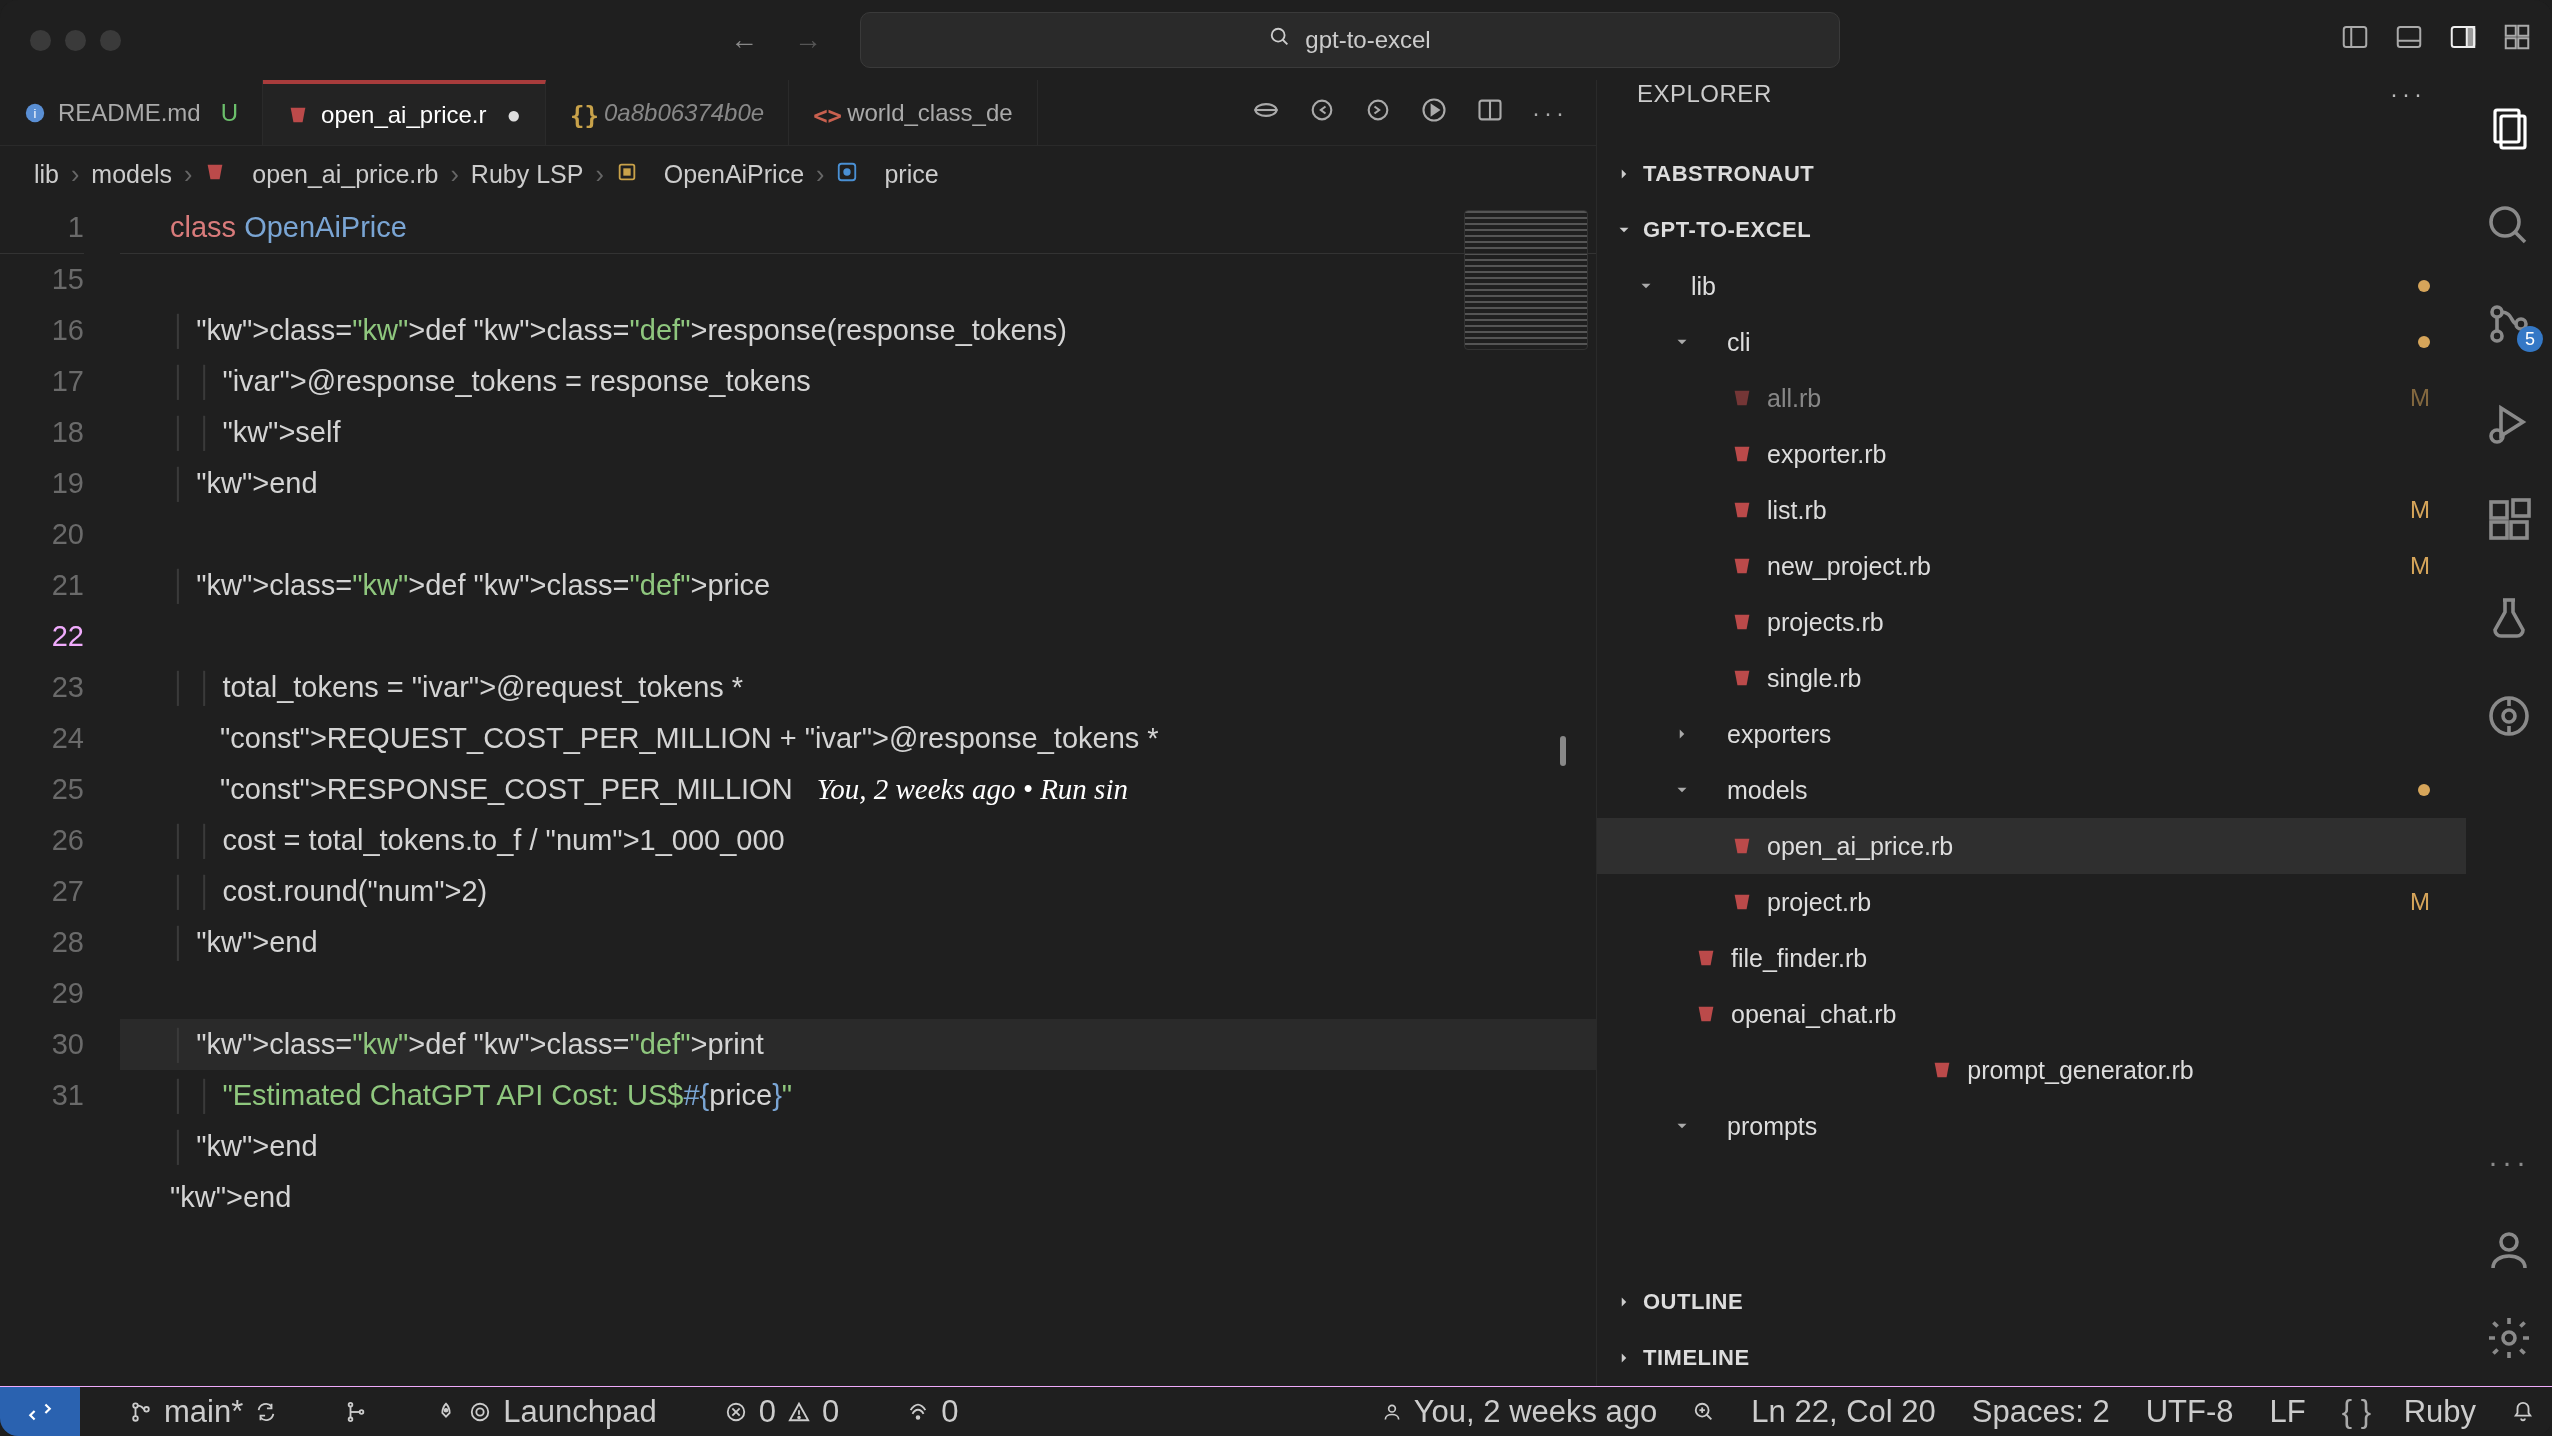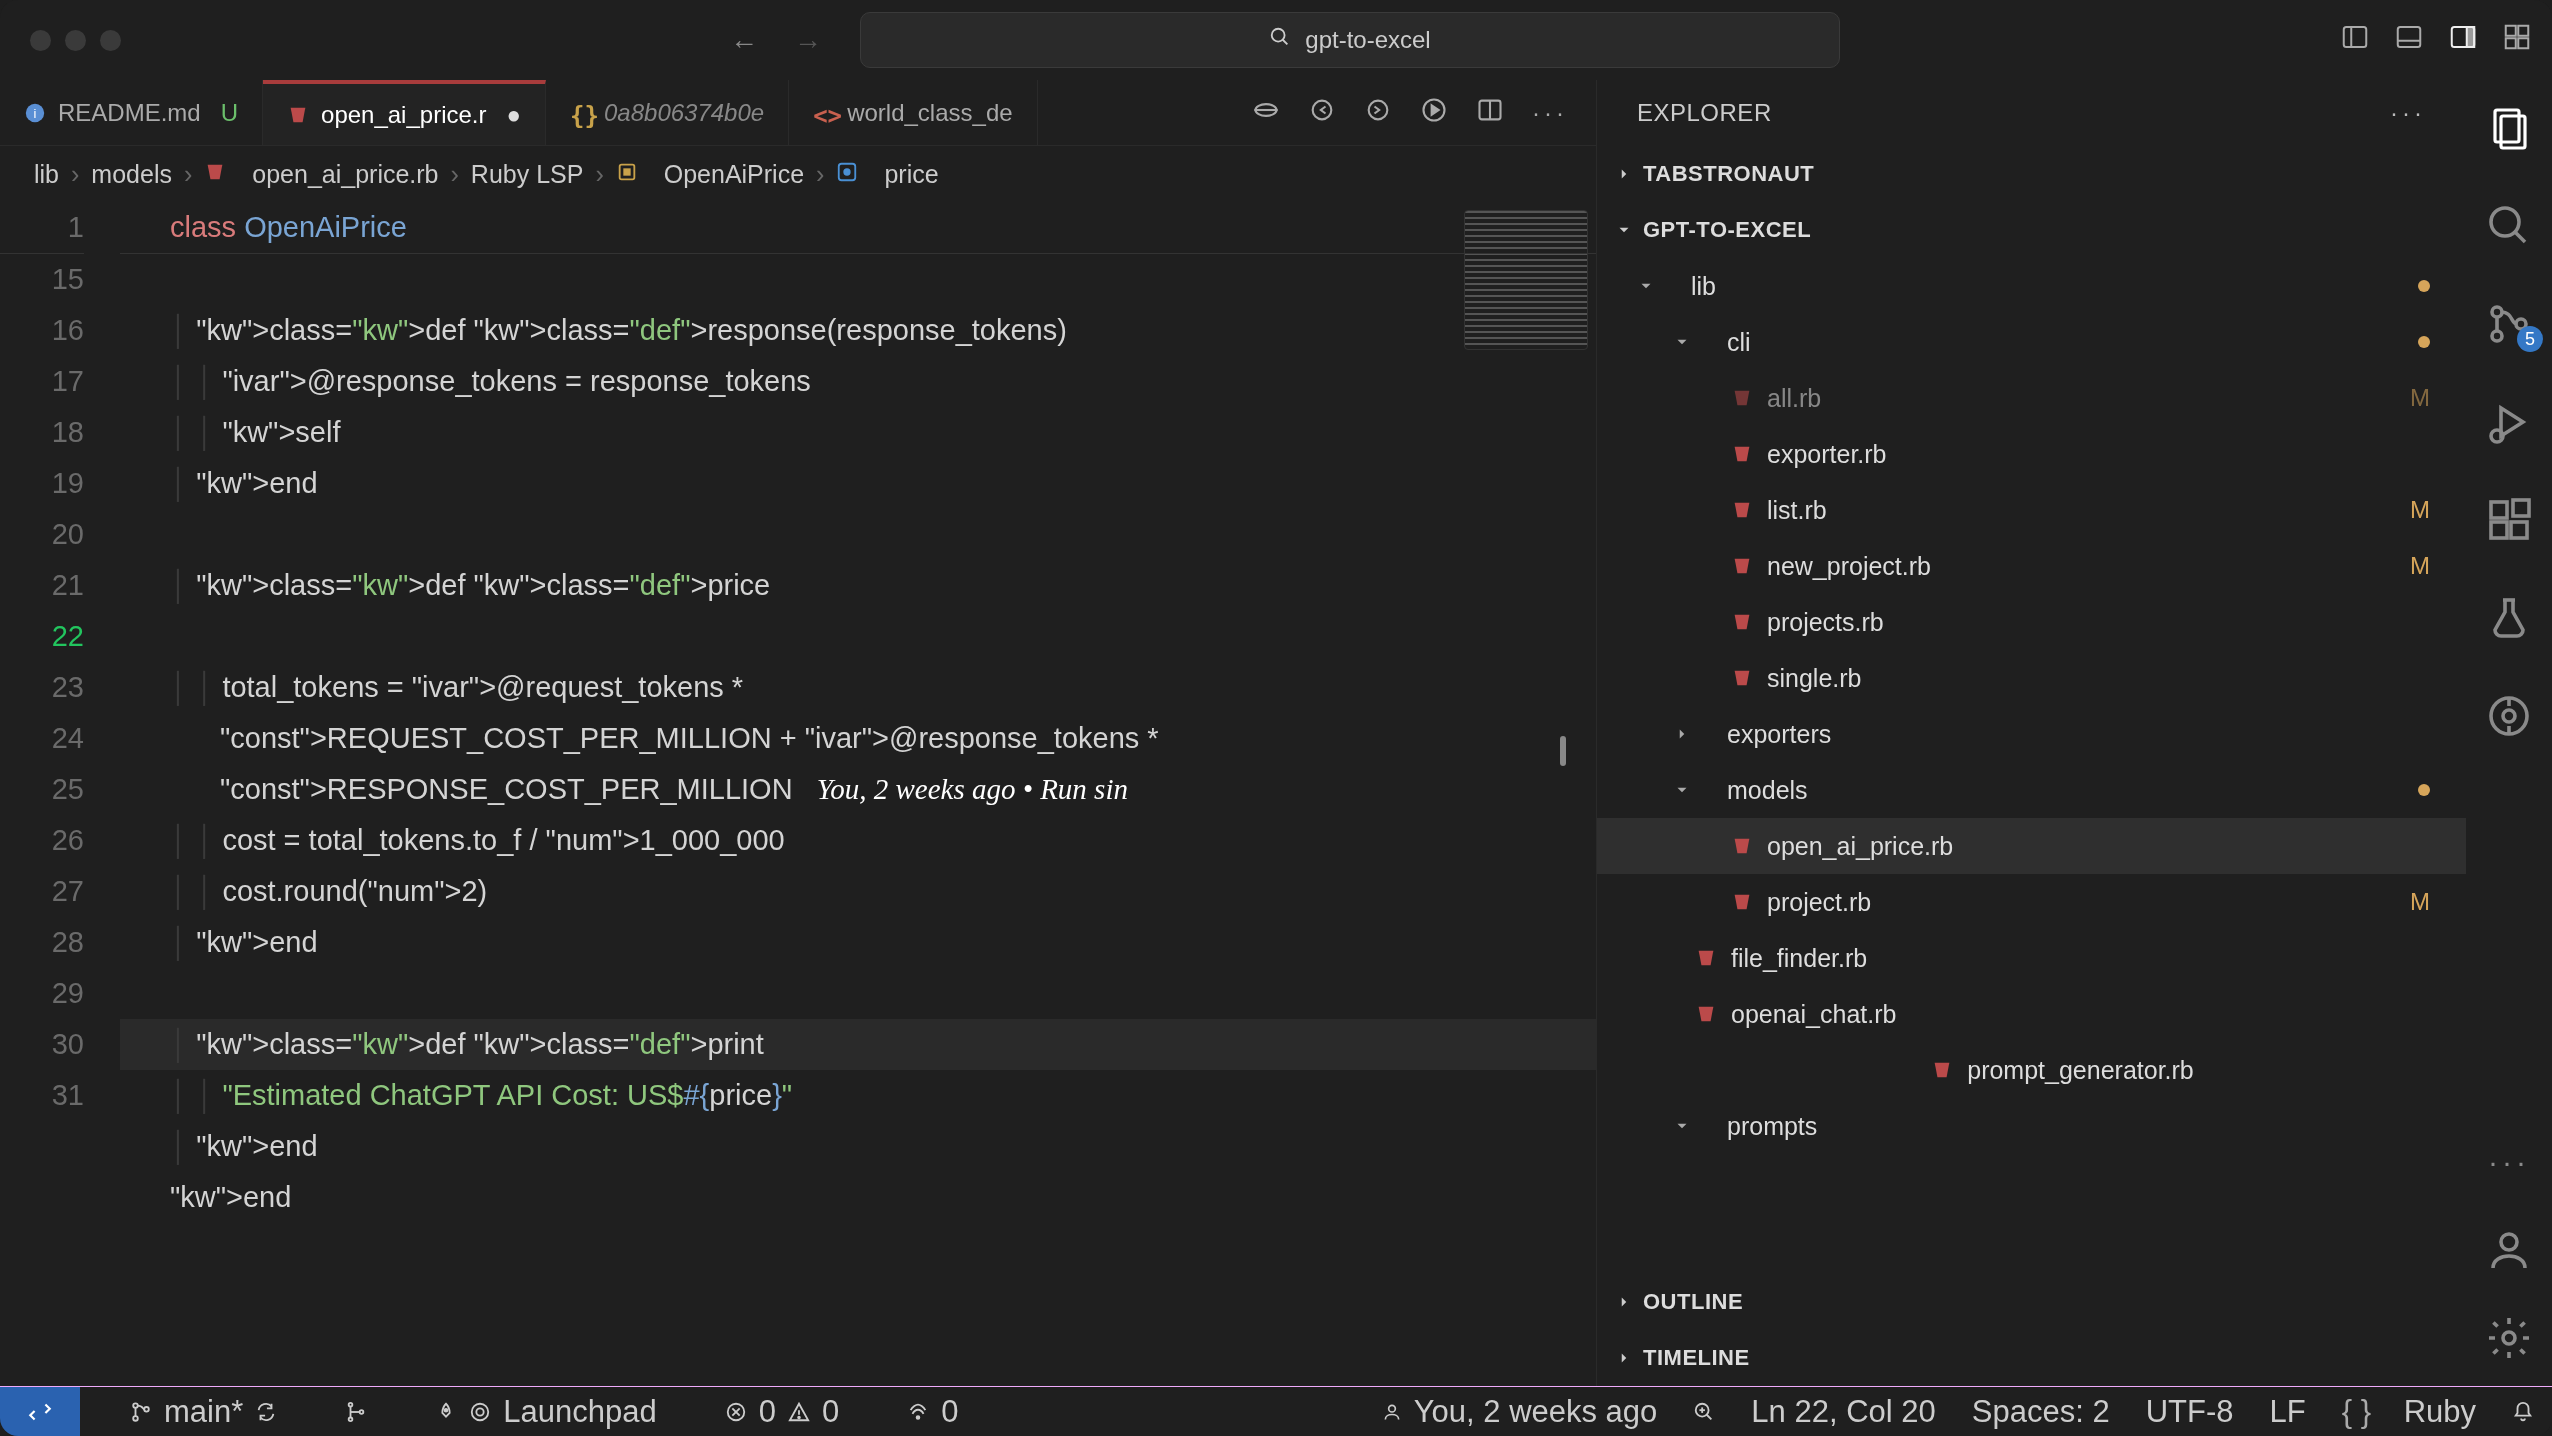--- a/index.html
+++ b/index.html
@@ -17,36 +17,36 @@
 .tabs-bar { height: 66px; display: flex; align-items: stretch; background: #1f1f1f; border-bottom: 1px solid #2a2a2a; overflow: hidden; }
 .tab { display: flex; align-items: center; padding: 0 24px; gap: 12px; border-right: 1px solid #2a2a2a; color: #aaa; font-size: 24px; white-space: nowrap; }
 .tab.active { background: #232323; border-top: 4px solid #a83c3c; color: #fff; }
 .tab .icon { width: 22px; height: 22px; flex-shrink:0; }
 .tab-actions { display: flex; align-items: center; gap: 28px; padding: 0 28px; margin-left: auto; color: #aaa; }
 .tab-actions svg { width: 28px; height: 28px; }
 .breadcrumb { height: 56px; display: flex; align-items: center; padding: 0 34px; gap: 12px; color: #ccc; font-size: 25px; background: #1f1f1f; }
 .breadcrumb .sep { color: #666; }
 .code-area { flex: 1; display: flex; position: relative; font-family: "SF Mono", Menlo, Consolas, monospace; font-size: 29px; line-height: 51px; background: #1f1f1f; overflow: hidden; }
 .gutter { width: 120px; text-align: right; padding-right: 36px; color: #6a6a6a; user-select: none; }
-.gutter .current { color: #22c55e; }
+.gutter .current { color: #f0abfc; }
 .code-lines { flex: 1; position: relative; white-space: pre; color: #d4d4d4; overflow: hidden; }
 .indent-guide { color: #3a3a3a; }
 .kw { color: #d97b7b; }
 .var { color: #d4d4d4; }
 .const { color: #7aa5d4; }
 .str { color: #8fc77e; }
 .interp { color: #7aa5d4; }
 .blame { color: #ffffff; font-style: italic; font-family: Liberation Serif, serif; }
 .line-hl { position:absolute; left:0; right:0; height:51px; background:#2a2a2a; z-index:0; }
 .code-lines > div { position: relative; z-index: 1; padding-left: 50px; }
 .minimap { position: absolute; top: 0; right: 0; width: 140px; height: 360px; padding: 8px; }
 .minimap-art { width: 124px; height: 140px; background: repeating-linear-gradient(#555 0 2px, transparent 2px 6px); border: 1px solid #333; border-radius: 4px; }
 .sash { position:absolute; left:1560px; top:534px; width:6px; height:30px; background:#888; border-radius:3px; }
 .explorer-panel { width: 870px; display: flex; flex-direction: column; background: #1f1f1f; border-left: 1px solid #2a2a2a; }
-.explorer-header { height: 66px; display: flex; align-items: center; padding: 0 40px; color: #ccc; font-size: 24px; letter-spacing: 0.5px; }
+.explorer-header { height: 66px; display: flex; padding: 0 40px; color: #ccc; font-size: 24px; letter-spacing: 0.5px; }
 .explorer-header .more { margin-left: auto; color: #bbb; letter-spacing: 4px; }
 .section-header { height: 56px; display: flex; align-items: center; gap: 10px; padding: 0 18px; color: #ddd; font-size: 22px; font-weight: 700; letter-spacing: 0.5px; }
 .tree { flex: 1; overflow: hidden; font-size: 25px; }
 .tree-row { height: 56px; display: flex; align-items: center; padding-right: 36px; color: #ddd; }
 .tree-row.selected { background: #2f2f2f; }
 .tree-row .status { margin-left: auto; color: #d6a55a; font-size: 24px; }
 .tree-row .dot-status { width: 12px; height: 12px; border-radius: 50%; background: #d6a55a; margin-left: auto; }
 .chev { width: 22px; color: #aaa; text-align: center; }
 .file-icon { width: 22px; height: 22px; margin-right: 14px; flex-shrink:0; }
 .activity-bar { width: 86px; display: flex; flex-direction: column; align-items: center; padding-top: 24px; gap: 50px; background: #1f1f1f; }

